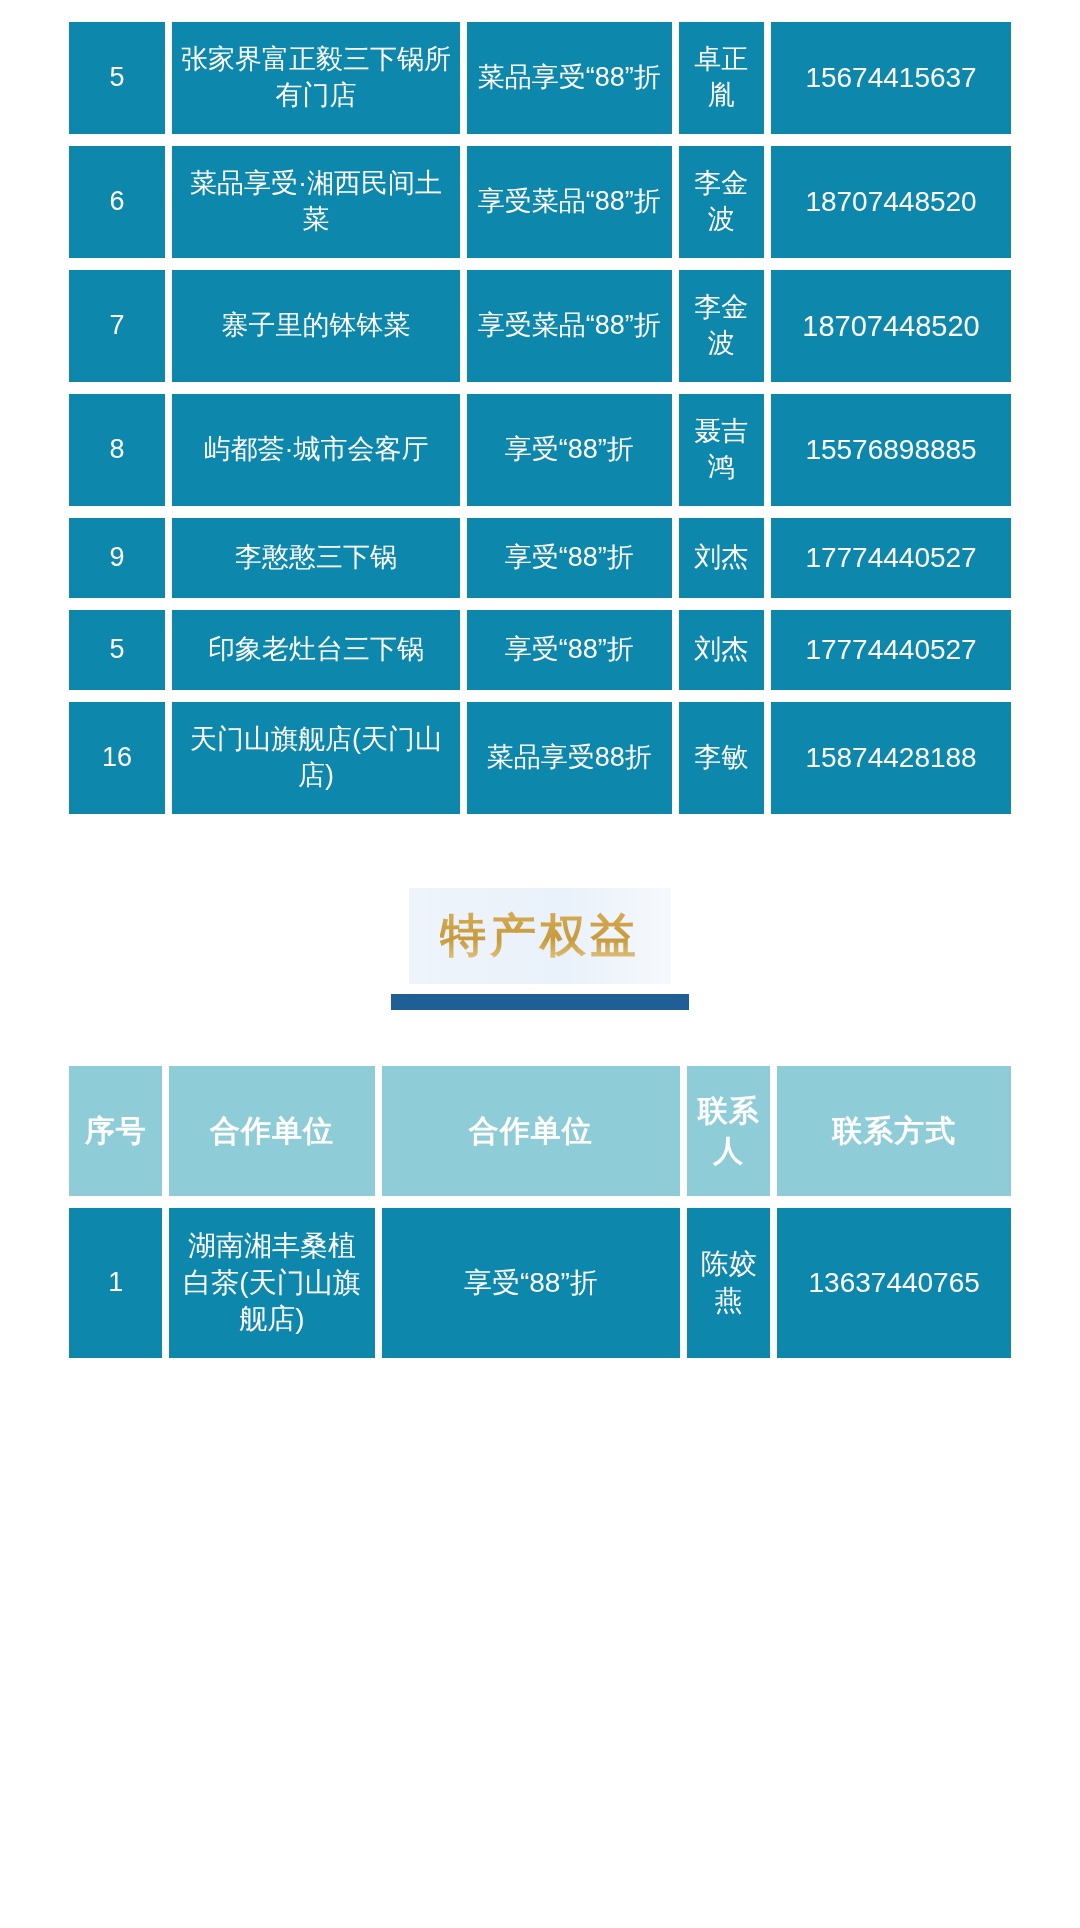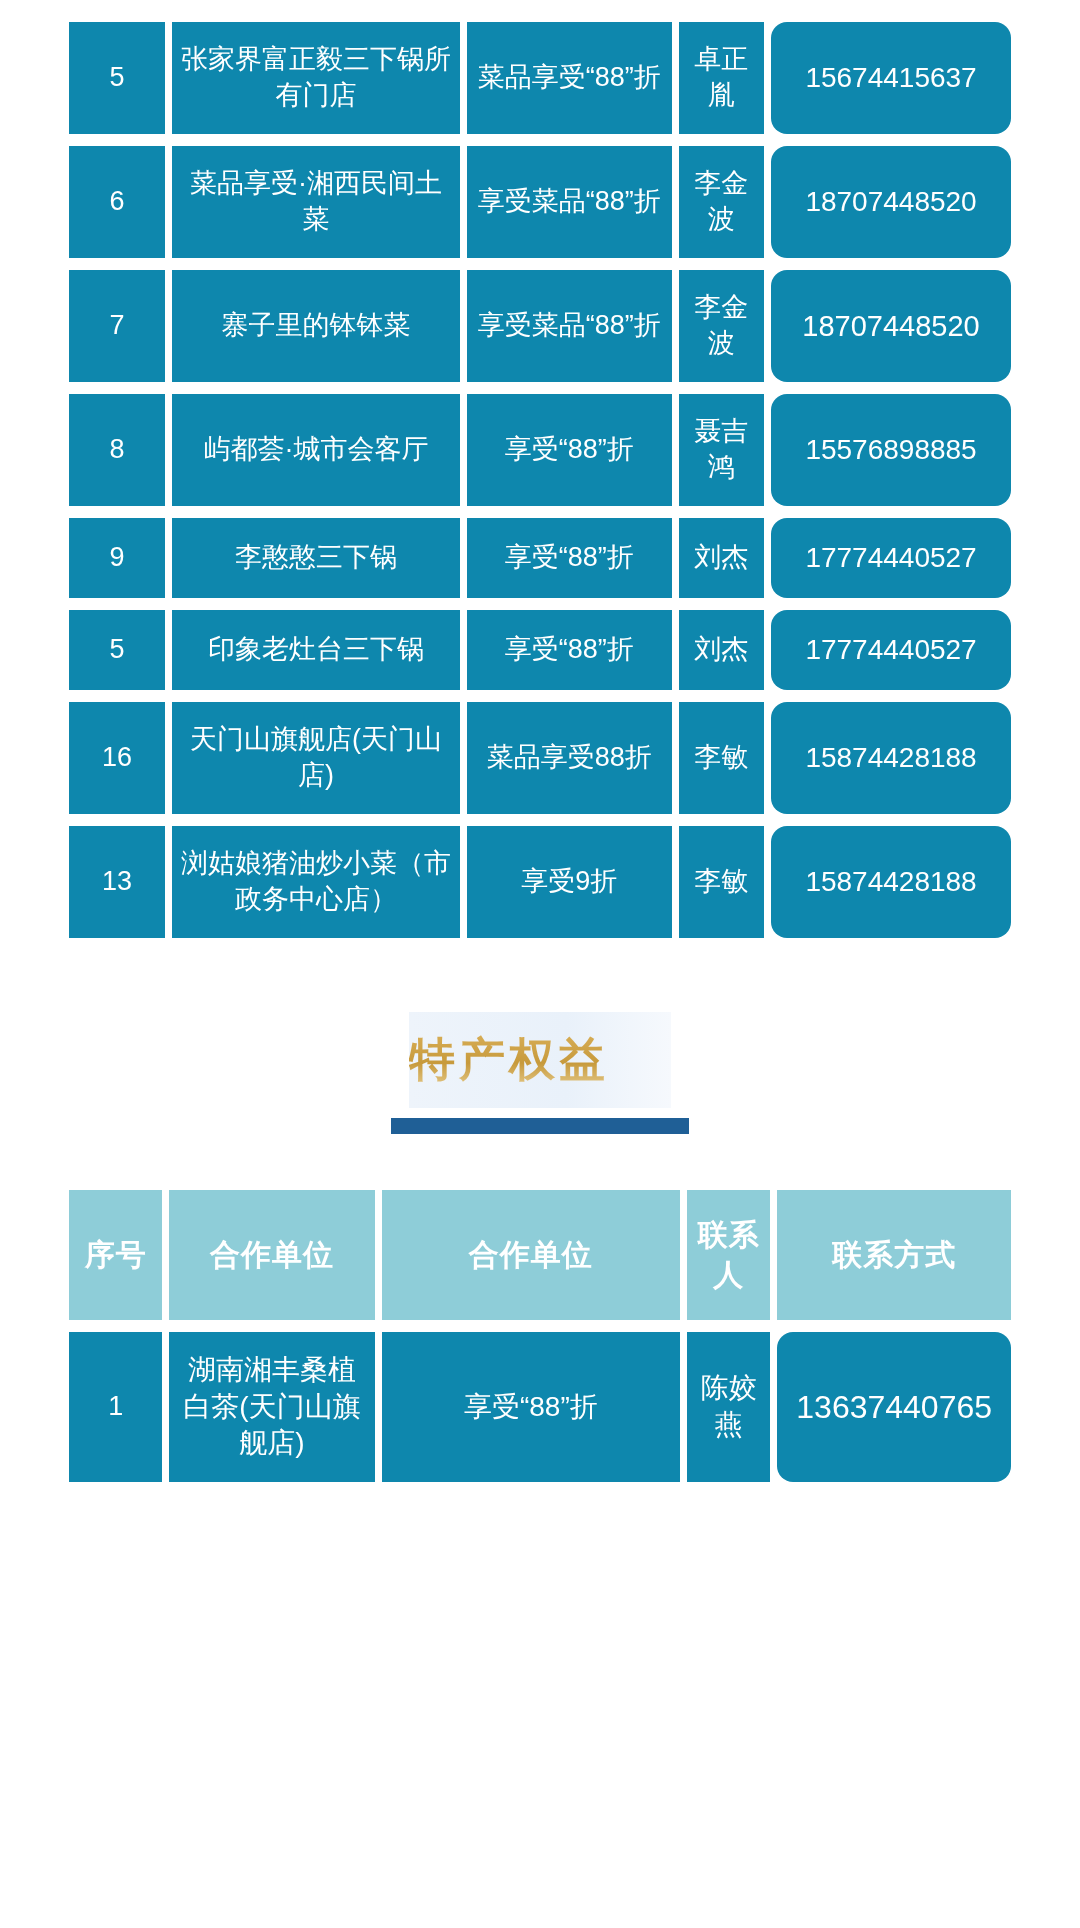--- a/index.html
+++ b/index.html
@@ -47,21 +47,21 @@
     font-size: 30px;
     letter-spacing: 1px;
   }
   .c-idx { width: 82px; }
   .c-unit { width: 246px; }
   .c-benefit { width: 175px; }
   .c-person { width: 73px; }
   .c-phone { width: 205px; }
 
   .tbl td.idx { font-size: 27px; }
-  .tbl td.phone { font-size: 28px; letter-spacing: 0px; white-space: nowrap; border-radius: 16px; }
+  .tbl td.phone { font-size: 28px; letter-spacing: 0px; white-space: nowrap; }
   .tbl td.phone.wide { font-size: 29px; }
 
   
   tr.h-tall td { height: 112px; }
   tr.h-short td { height: 80px; }
 
   
   .block-top {
     padding-top: 10px;
   }
@@ -72,20 +72,21 @@
     display: flex;
     flex-direction: column;
     align-items: center;
   }
   .banner {
     width: 262px;
     height: 96px;
     background: linear-gradient(90deg, #eef4fb 0%, #e9f1fa 60%, #f6f9fd 100%);
     display: flex;
     align-items: center;
+    justify-content: center;
   }
   .banner-text {
     font-family: "DejaVu Serif", "Liberation Serif", serif;
     font-weight: bold;
     font-size: 46px;
     letter-spacing: 4px;
     background: linear-gradient(180deg, #d9b05a 0%, #c79a3c 55%, #e8cf93 100%);
     -webkit-background-clip: text;
     background-clip: text;
     color: #c79a3c;
@@ -100,21 +101,21 @@
 
   
   .block-bottom { margin-top: 44px; }
   .b-idx { width: 82px; }
   .b-unit { width: 180px; }
   .b-benefit { width: 262px; }
   .b-person { width: 73px; }
   .b-phone { width: 205px; }
   .tbl2 th, .tbl2 td { font-size: 28px; }
   .tbl2 th { font-size: 30px; }
-  .tbl2 td.phone { font-size: 32px; white-space: nowrap; }
+  .tbl2 td.phone { font-size: 28px; white-space: nowrap; }
   tr.hh th { height: 130px; }
   tr.b1 td { height: 150px; }
   .vtext { line-height: 1.25; }
 </style>
 </head>
 <body>
 
 <div class="page">
 
   <div class="block-top">
@@ -166,27 +167,20 @@
           <td class="idx">5</td>
           <td class="unit vtext">印象老灶台三下锅</td>
           <td class="benefit vtext">享受“88”折</td>
           <td class="person vtext">刘杰</td>
           <td class="phone">17774440527</td>
         </tr>
         <tr class="h-tall">
           <td class="idx">16</td>
           <td class="unit vtext">天门山旗舰店(天门山店)</td>
           <td class="benefit vtext">菜品享受88折</td>
-          <td class="person vtext">李敏</td>
-          <td class="phone">15874428188</td>
-        </tr>
-        <tr class="h-tall">
-          <td class="idx">13</td>
-          <td class="unit vtext">浏姑娘猪油炒小菜（市政务中心店）</td>
-          <td class="benefit vtext">享受9折</td>
           <td class="person vtext">李敏</td>
           <td class="phone">15874428188</td>
         </tr>
       </tbody>
     </table>
   </div>
 
   <div class="banner-wrap">
     <div class="banner">
       <div class="banner-text">特产权益</div>

